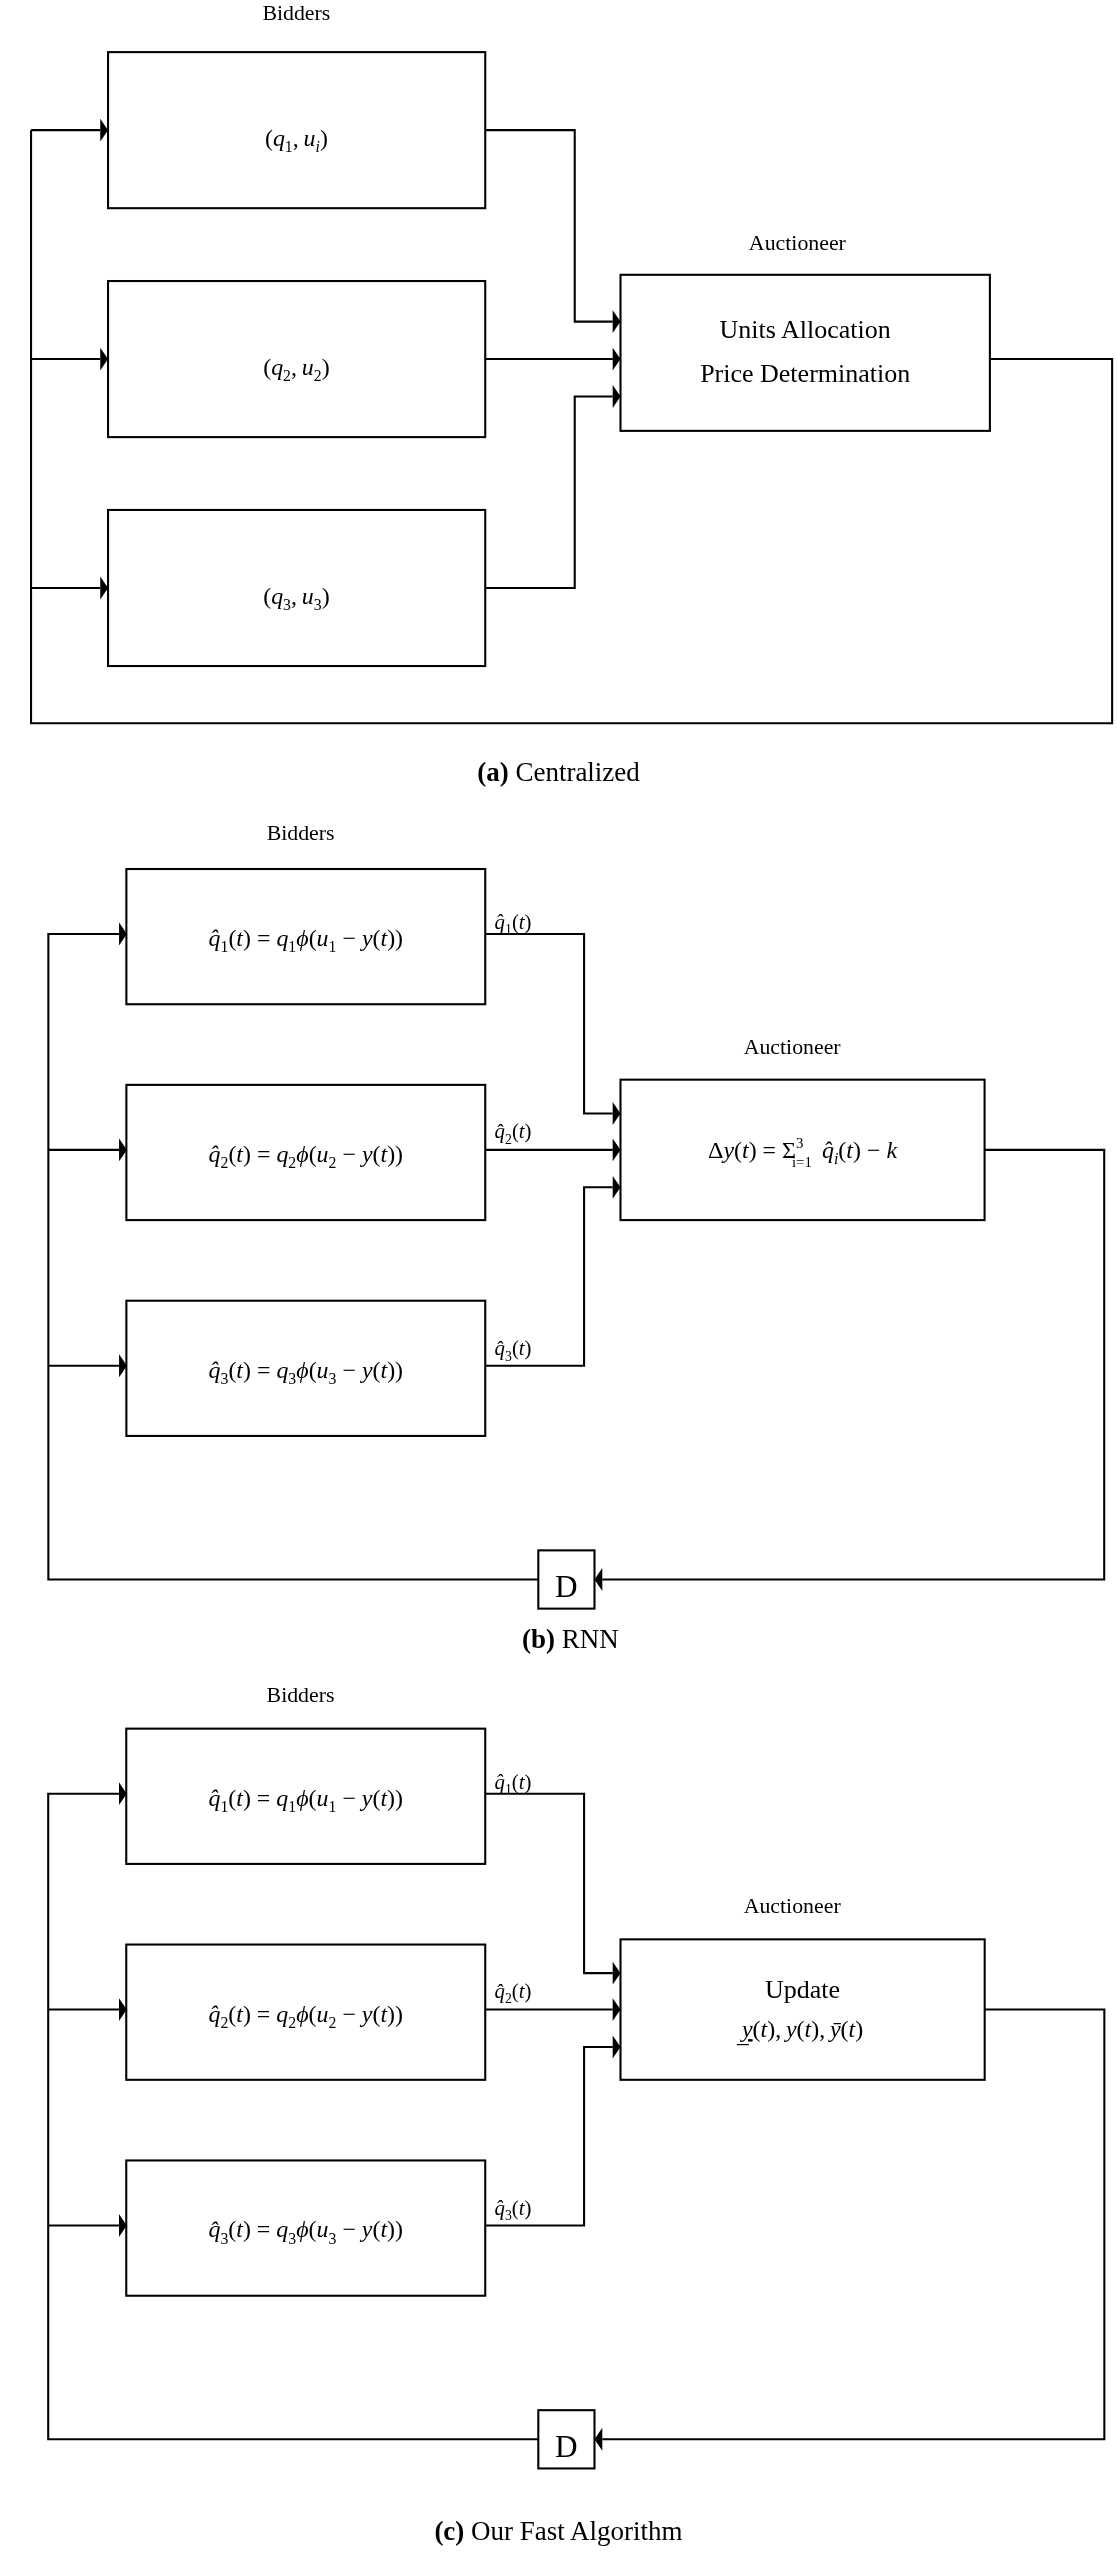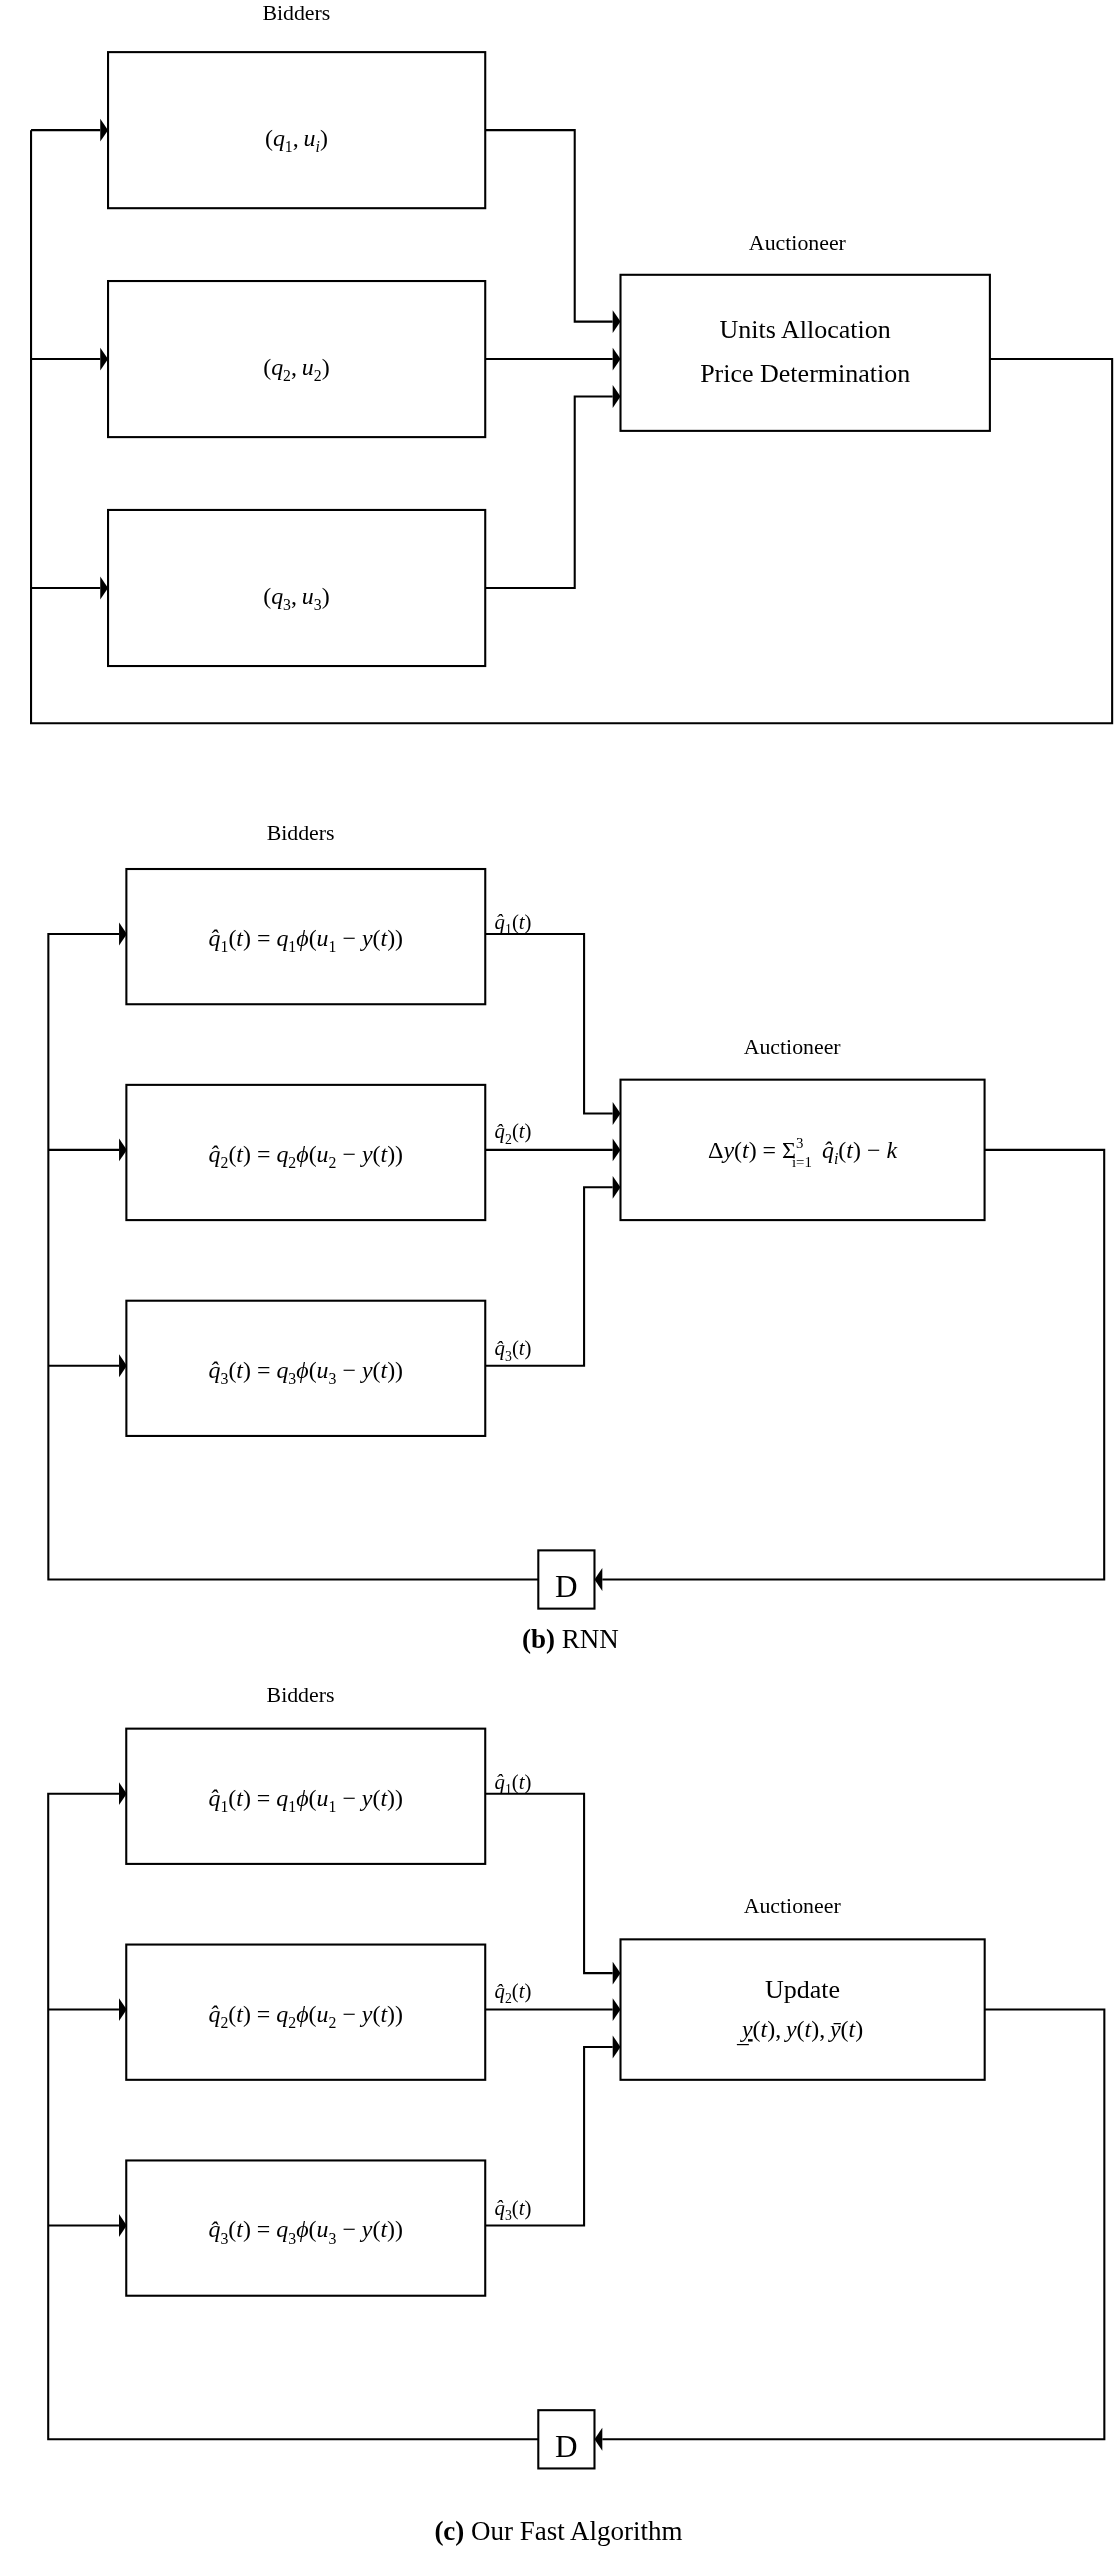--- a/index.html
+++ b/index.html
@@ -132,20 +132,24 @@
 
       <path class="wire" d="M 900 690 L 1145 690"></path>
       <polygon class="arrowhead" points="1145,668 1160,690 1145,712"></polygon>
 
       <path class="wire" d="M 900 1130 L 1072 1130 L 1072 762 L 1145 762"></path>
       <polygon class="arrowhead" points="1145,740 1160,762 1145,784"></polygon>
 
     </svg>
   </div>
 
+  <div class="caption" id="caption-a">
+    <b>(a)</b>
+    <span> Centralized</span>
+  </div>
 
   <div class="panel" id="panel-b">
     <svg width="1117" height="853" viewBox="0 0 2147 1640">
 
       <text class="heading-label" x="545" y="45">Bidders</text>
 
       <rect class="box-rect" x="210" y="100" width="690" height="260"></rect>
       <text class="box-text" x="555" y="248">
         <tspan class="mi">q̂</tspan><tspan class="sub" dy="12">1</tspan><tspan dy="-12">(</tspan><tspan class="mi">t</tspan>) = <tspan class="mi">q</tspan><tspan class="sub" dy="12">1</tspan><tspan dy="-12" class="mi">ϕ</tspan>(<tspan class="mi">u</tspan><tspan class="sub" dy="12">1</tspan><tspan dy="-12"> − </tspan><tspan class="mi">y</tspan>(<tspan class="mi">t</tspan>))
       </text>

